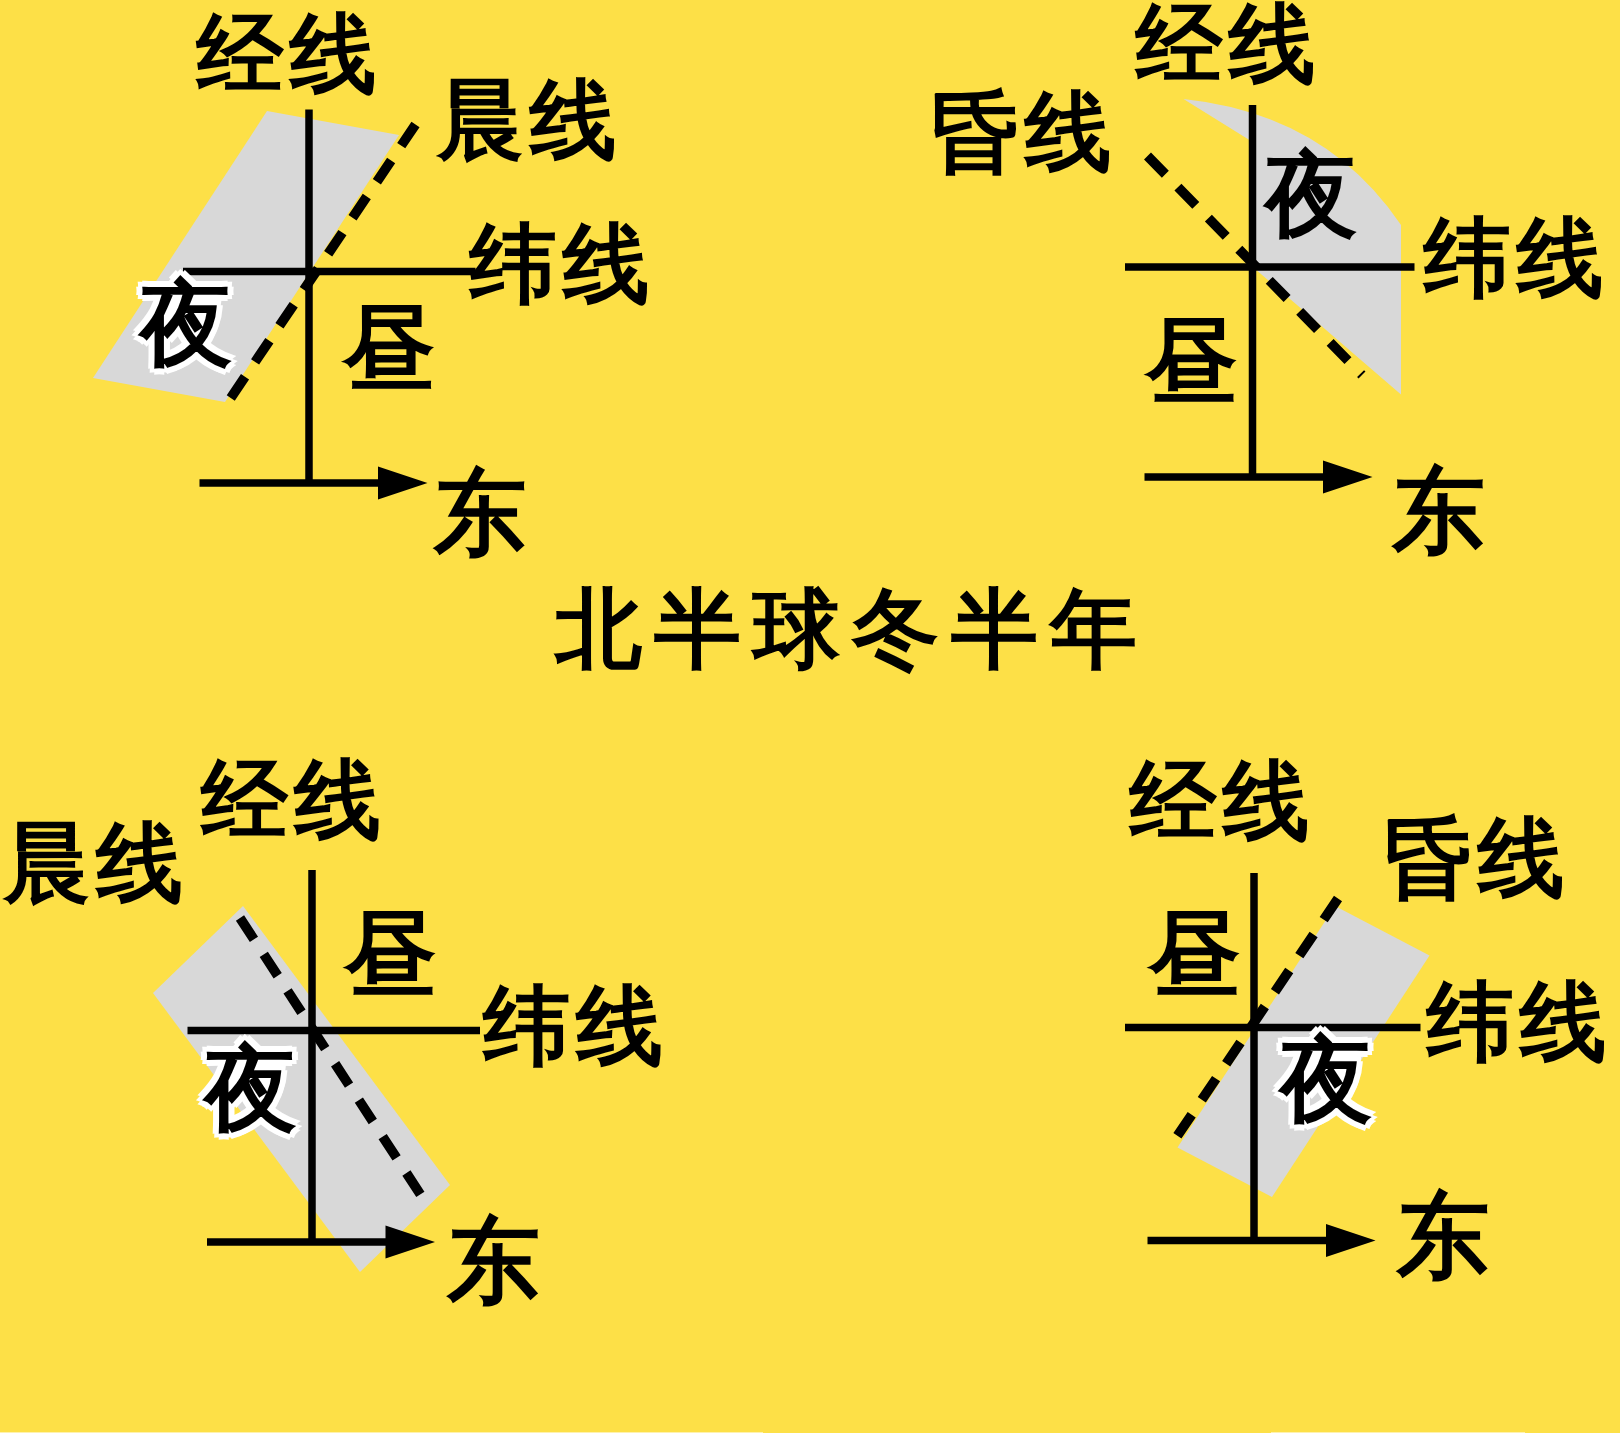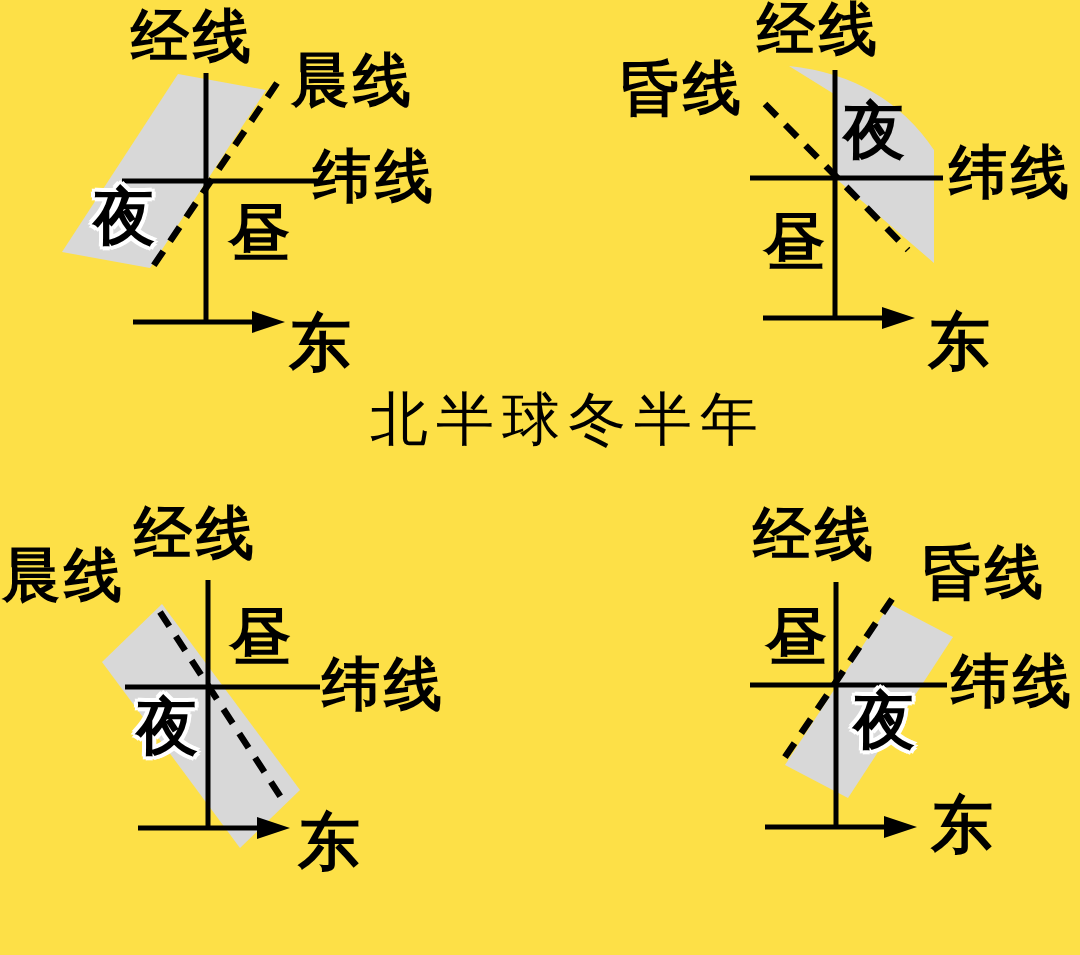--- a/index.html
+++ b/index.html
@@ -22,21 +22,21 @@
     z-index:2;
   }
   .big{font-size:62px;letter-spacing:0;}
   .halo{
     text-shadow:
       -4px 0 0 #fff, 4px 0 0 #fff, 0 -4px 0 #fff, 0 4px 0 #fff,
       -3px -3px 0 #fff, 3px -3px 0 #fff, -3px 3px 0 #fff, 3px 3px 0 #fff;
   }
   .caption{
     position:absolute;
-    font-weight:normal;
+    font-weight:bold;
     font-size:58px;
     line-height:1;
     letter-spacing:8px;
     color:#000;
     white-space:nowrap;
     z-index:2;
   }
   .shade{fill:#d8d8d8;stroke:none;}
   .axis{stroke:#000;stroke-width:5;fill:none;}
   .dash{stroke:#000;stroke-width:6.5;fill:none;stroke-dasharray:17 12;}

